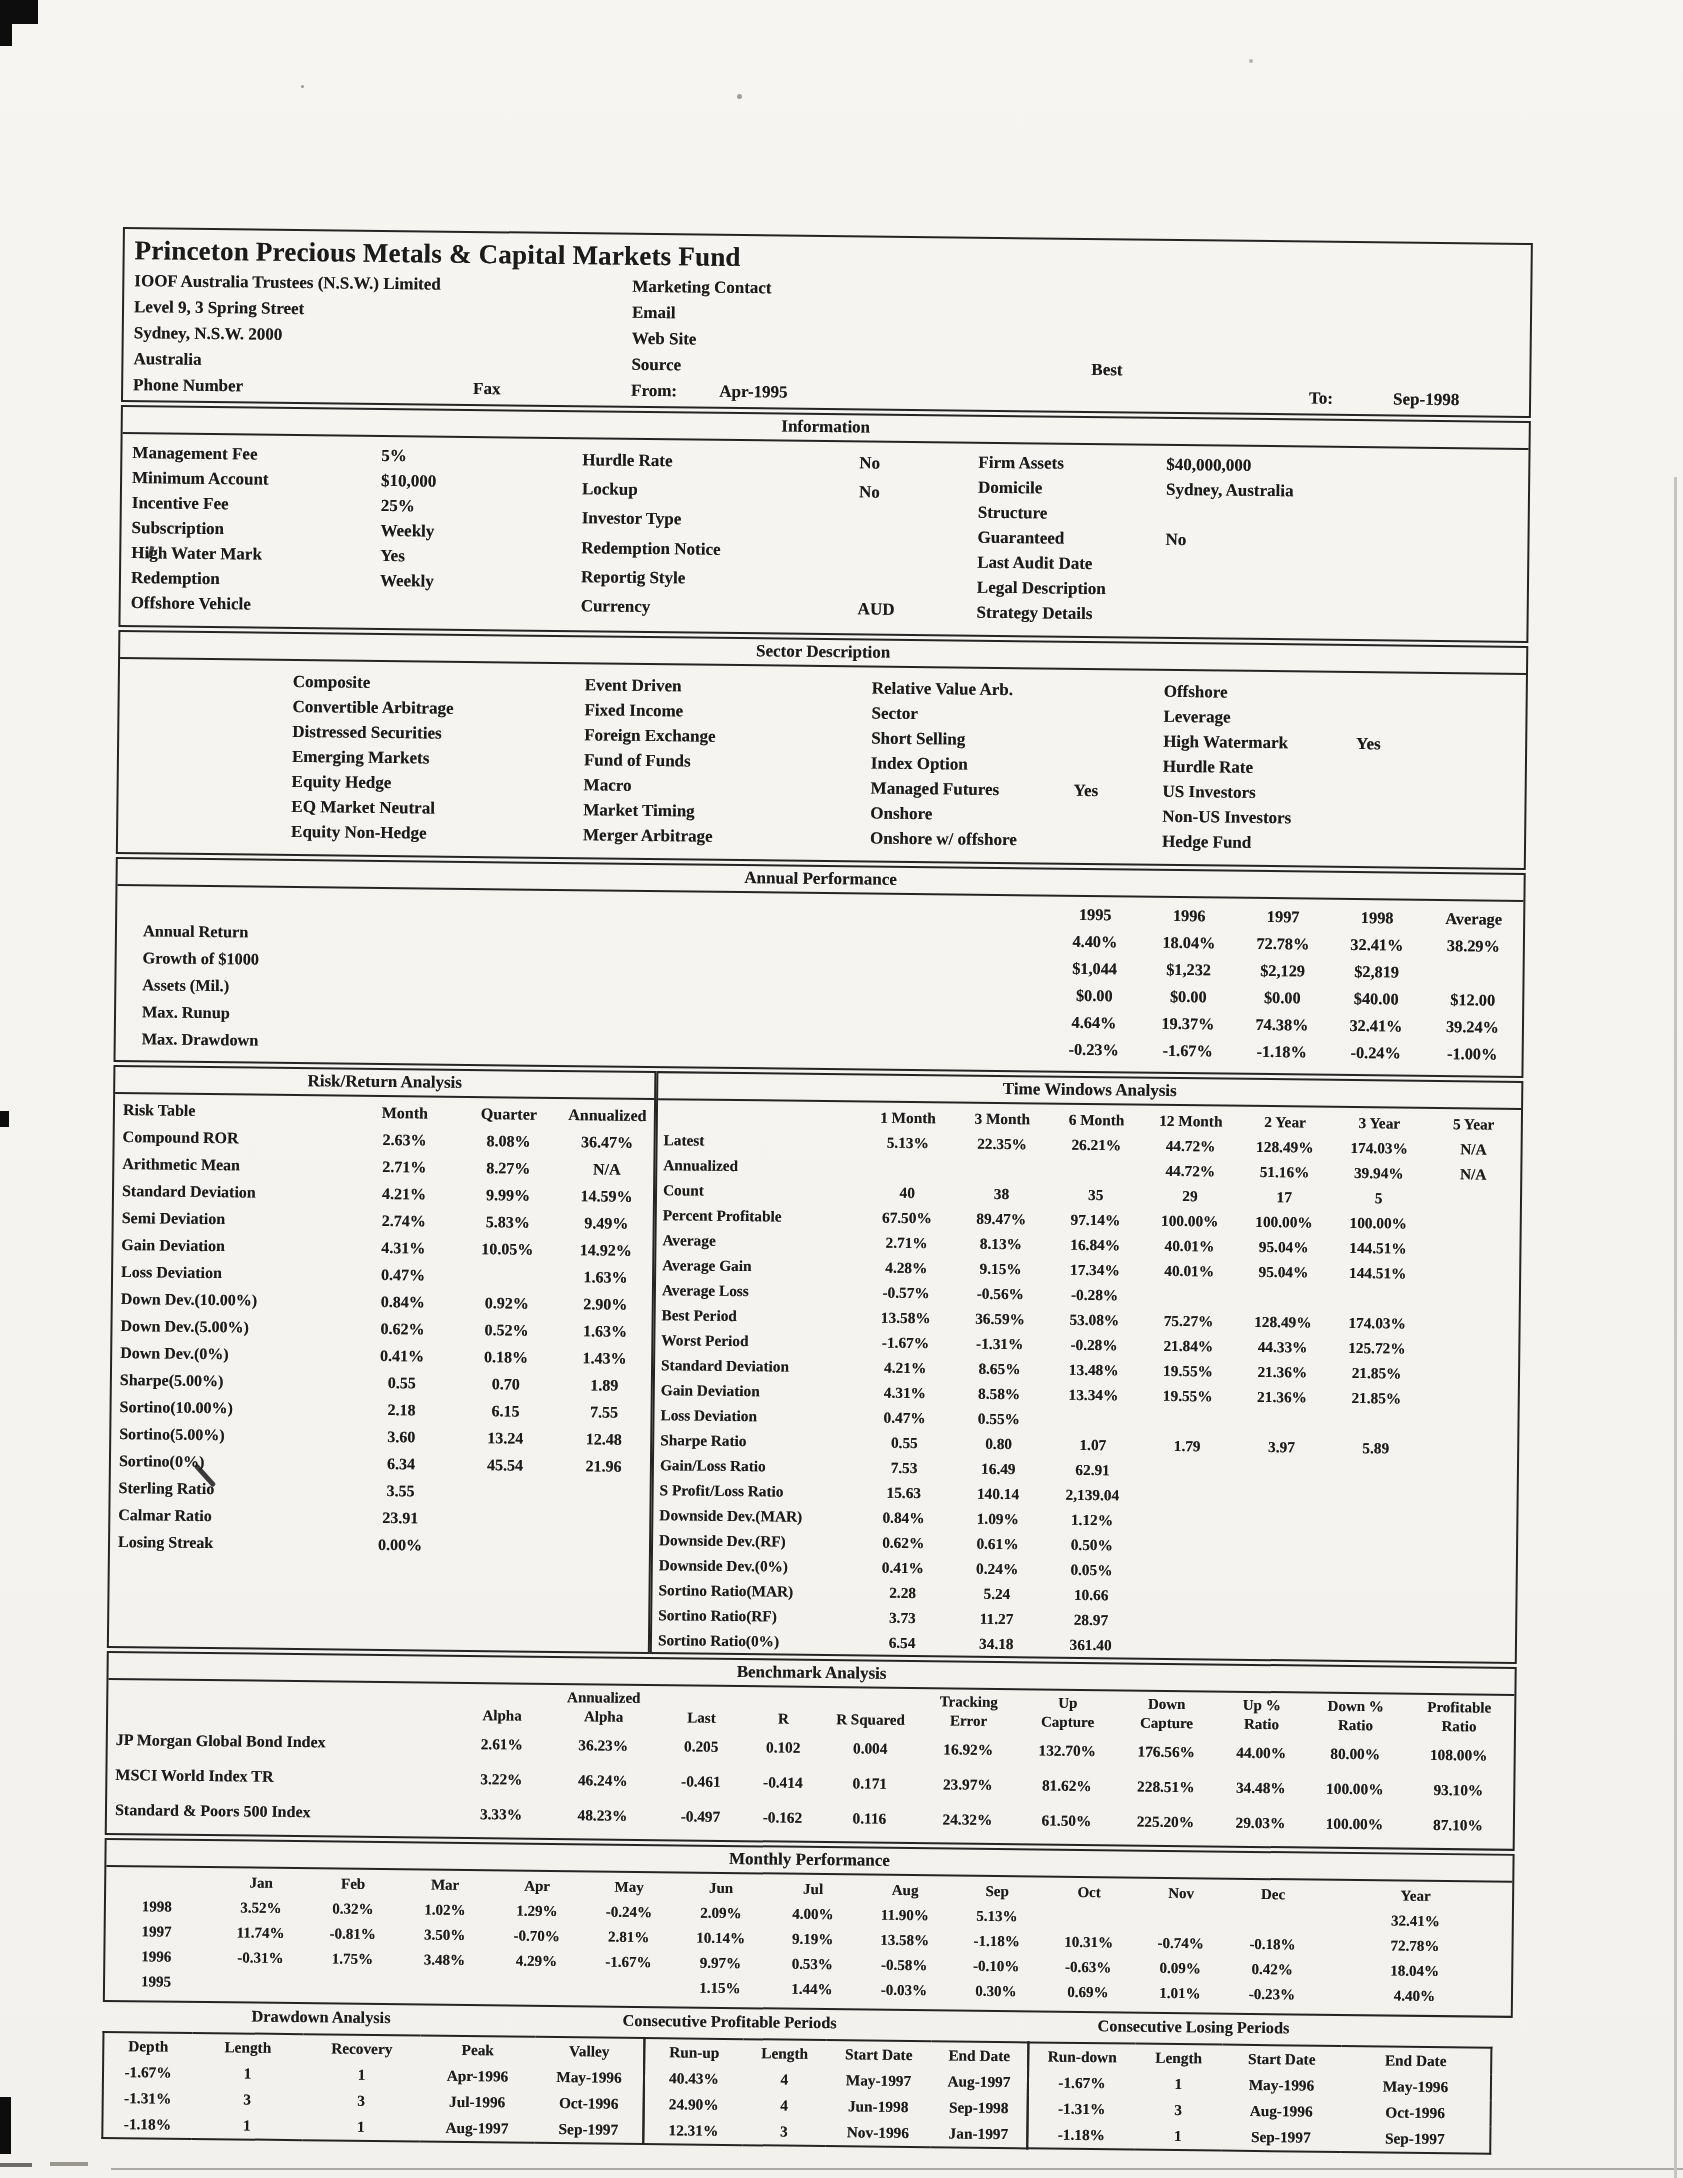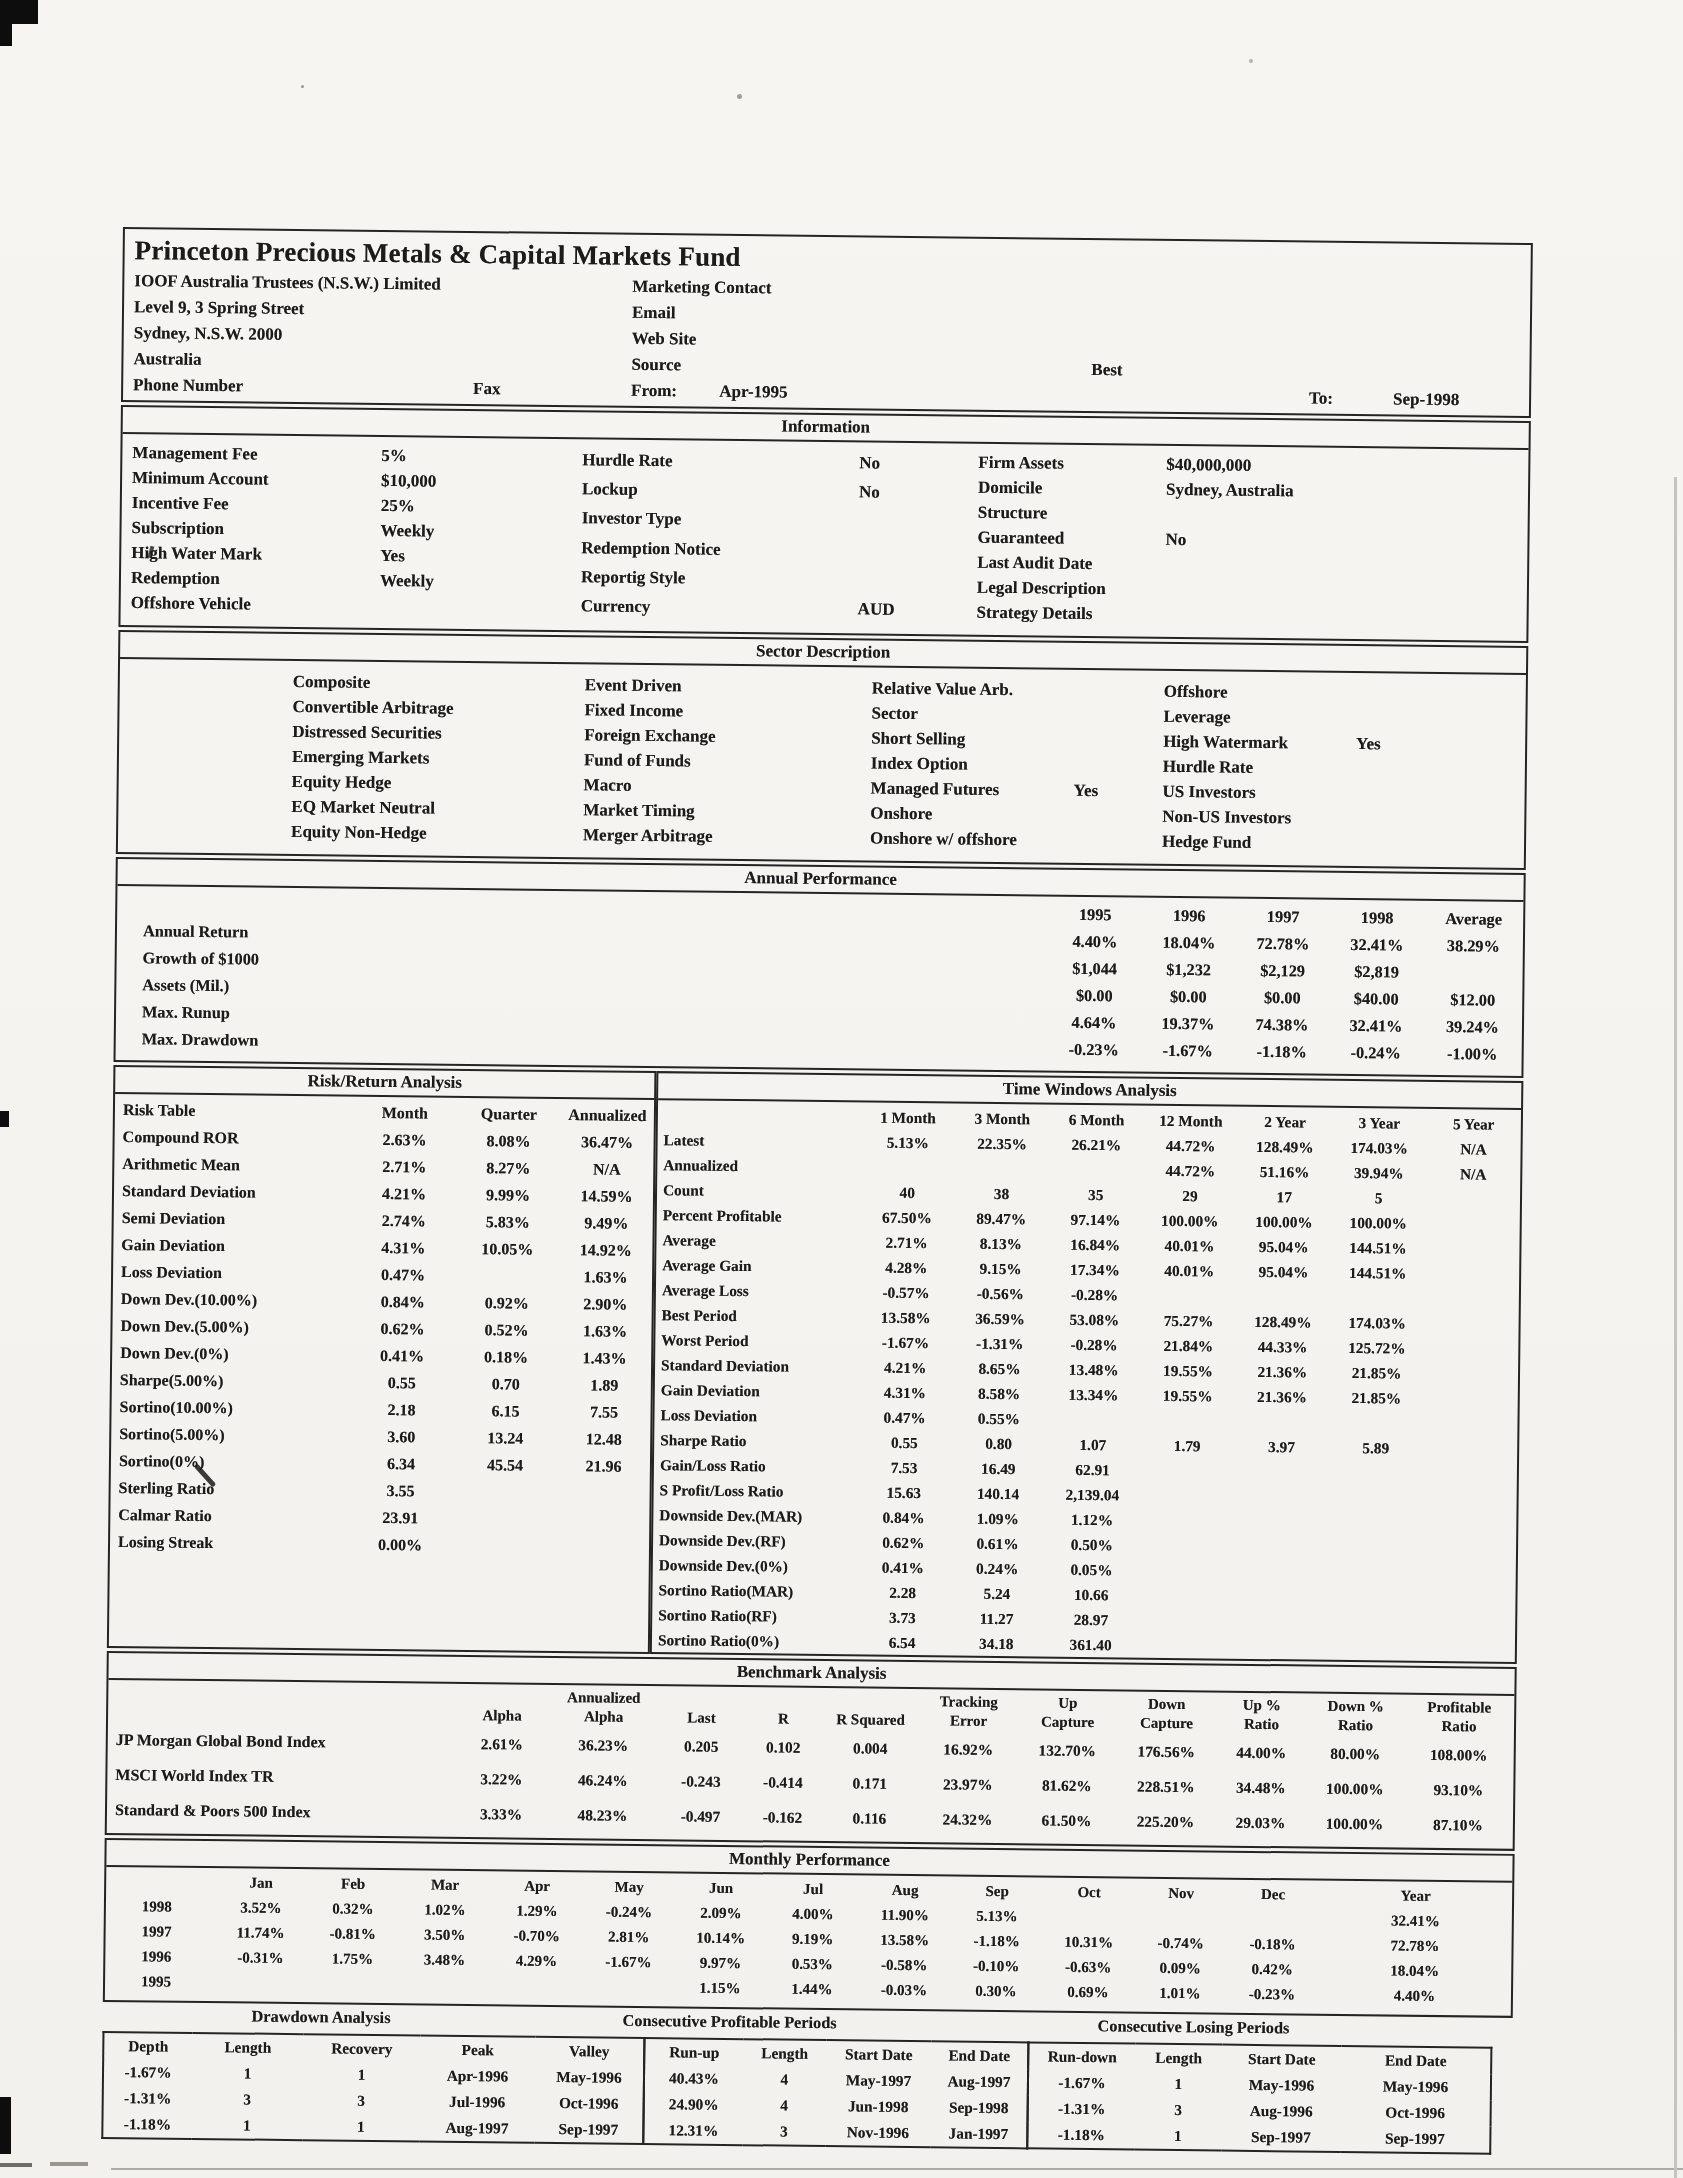--- a/index.html
+++ b/index.html
@@ -871,21 +871,21 @@
               <td>132.70%</td>
               <td>176.56%</td>
               <td>44.00%</td>
               <td>80.00%</td>
               <td>108.00%</td>
             </tr>
             <tr>
               <td>MSCI World Index TR</td>
               <td>3.22%</td>
               <td>46.24%</td>
-              <td>-0.243</td>
+              <td>-0.461</td>
               <td>-0.414</td>
               <td>0.171</td>
               <td>23.97%</td>
               <td>81.62%</td>
               <td>228.51%</td>
               <td>34.48%</td>
               <td>100.00%</td>
               <td>93.10%</td>
             </tr>
             <tr>

